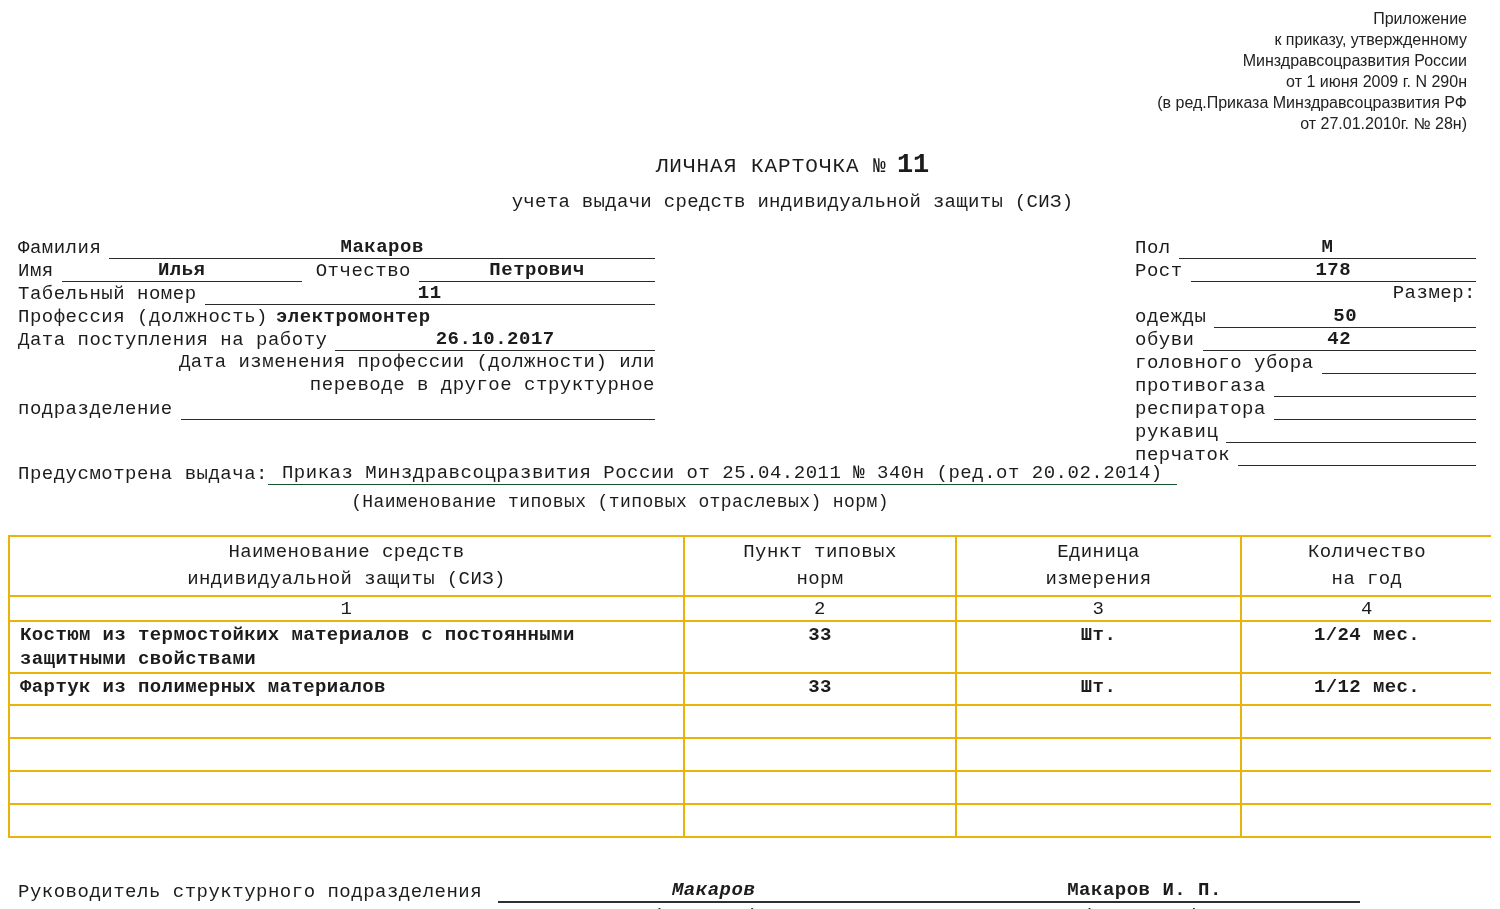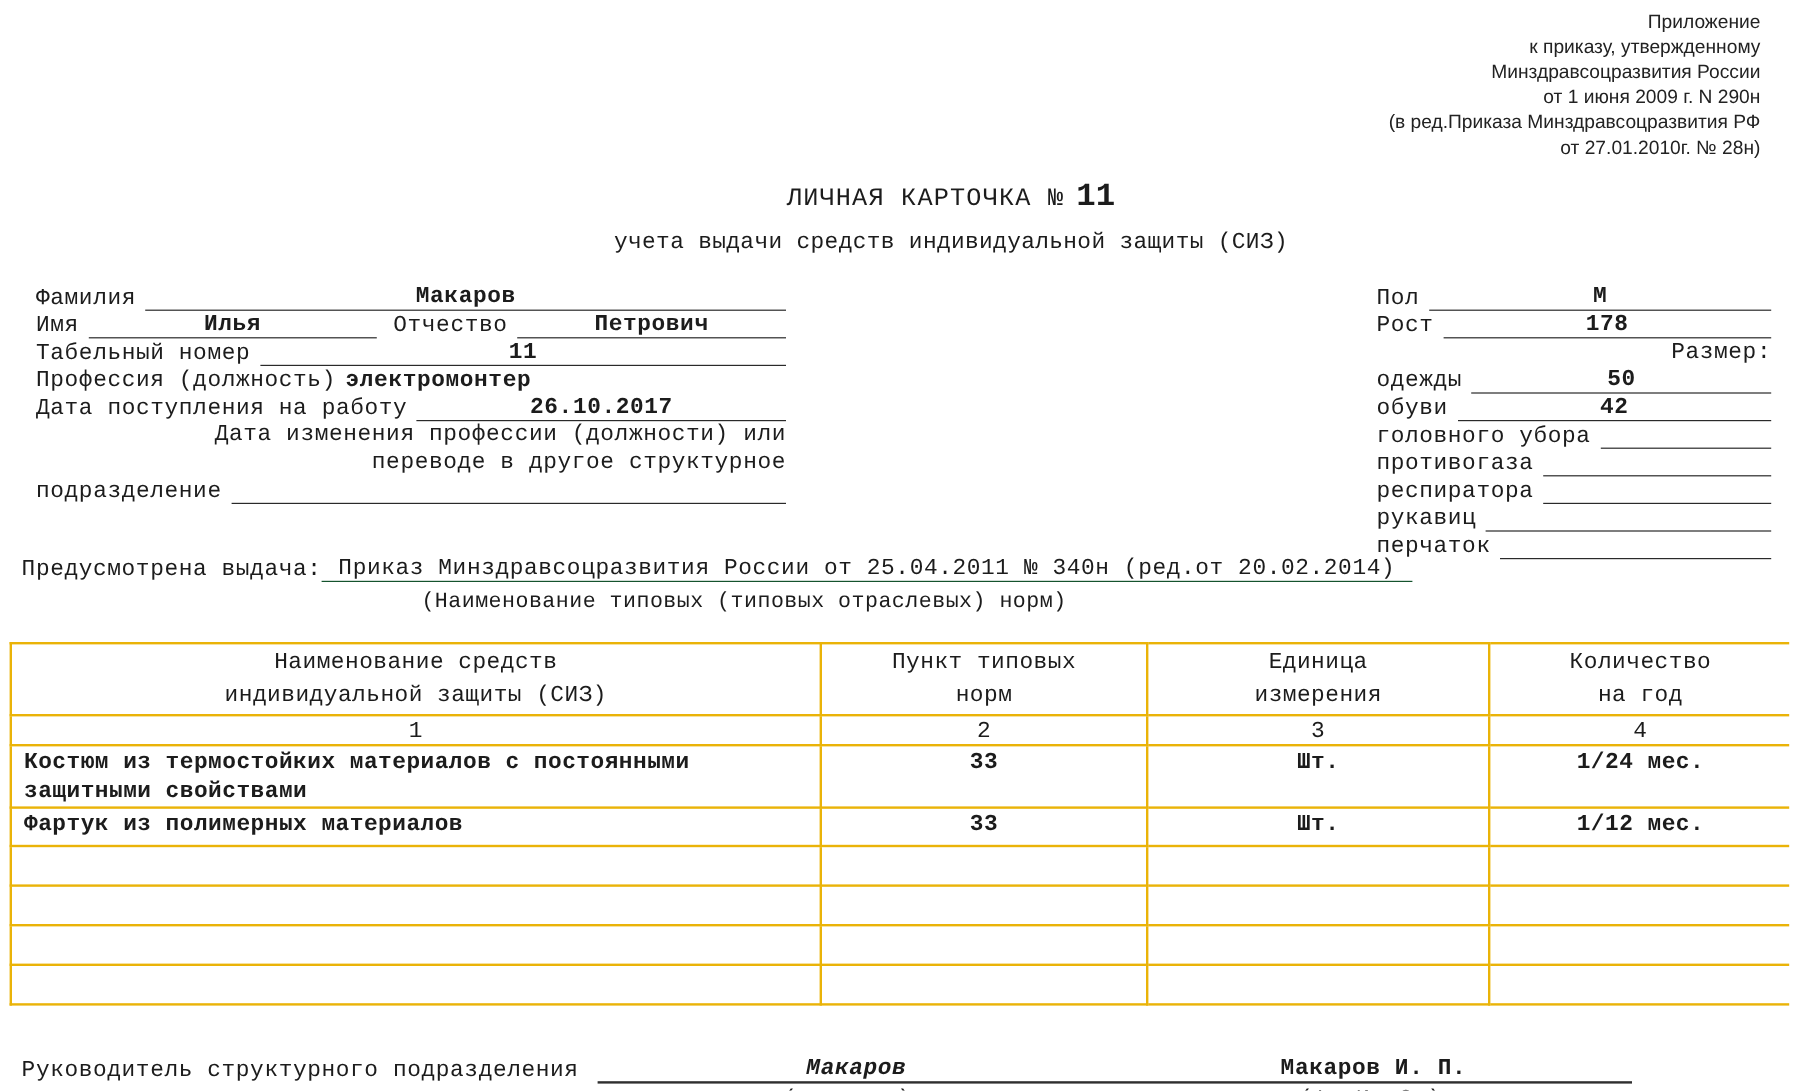--- a/index.html
+++ b/index.html
@@ -16,21 +16,21 @@
   }
   
   .title-block{position:absolute;top:150px;left:0;width:100%;text-align:center;padding-left:47px;}
   .title-line{font-size:21px;letter-spacing:1px;}
   .title-num{font-size:27px;font-weight:bold;letter-spacing:0;margin-left:10px;}
   .subtitle{margin-top:11px;font-size:19px;letter-spacing:.3px;}
   
   .left-col{position:absolute;left:18px;top:236px;width:637px;}
   .right-col{position:absolute;left:1135px;top:236px;width:341px;}
   .field-line{display:flex;align-items:flex-end;height:23px;font-size:19px;letter-spacing:.5px;white-space:nowrap;}
-  .lbl{flex:0 0 auto;margin-left:12px;}
+  .lbl{flex:0 0 auto;}
   .val{
     flex:1 1 auto;border-bottom:1px solid #2a2a2a;text-align:center;
     font-weight:bold;margin-left:8px;min-height:21px;line-height:21px;
   }
   .val.nowline{border-bottom:none;text-align:left;flex:0 0 auto;}
   .val.short{flex:0 0 268px;}
   .val.mid{flex:0 0 240px;}
   .plain{font-size:19px;letter-spacing:.5px;height:23px;line-height:23px;white-space:nowrap;text-align:right;}
   
   .issuance{position:absolute;left:18px;top:462px;display:flex;align-items:flex-end;font-size:19px;letter-spacing:.5px;white-space:nowrap;}

